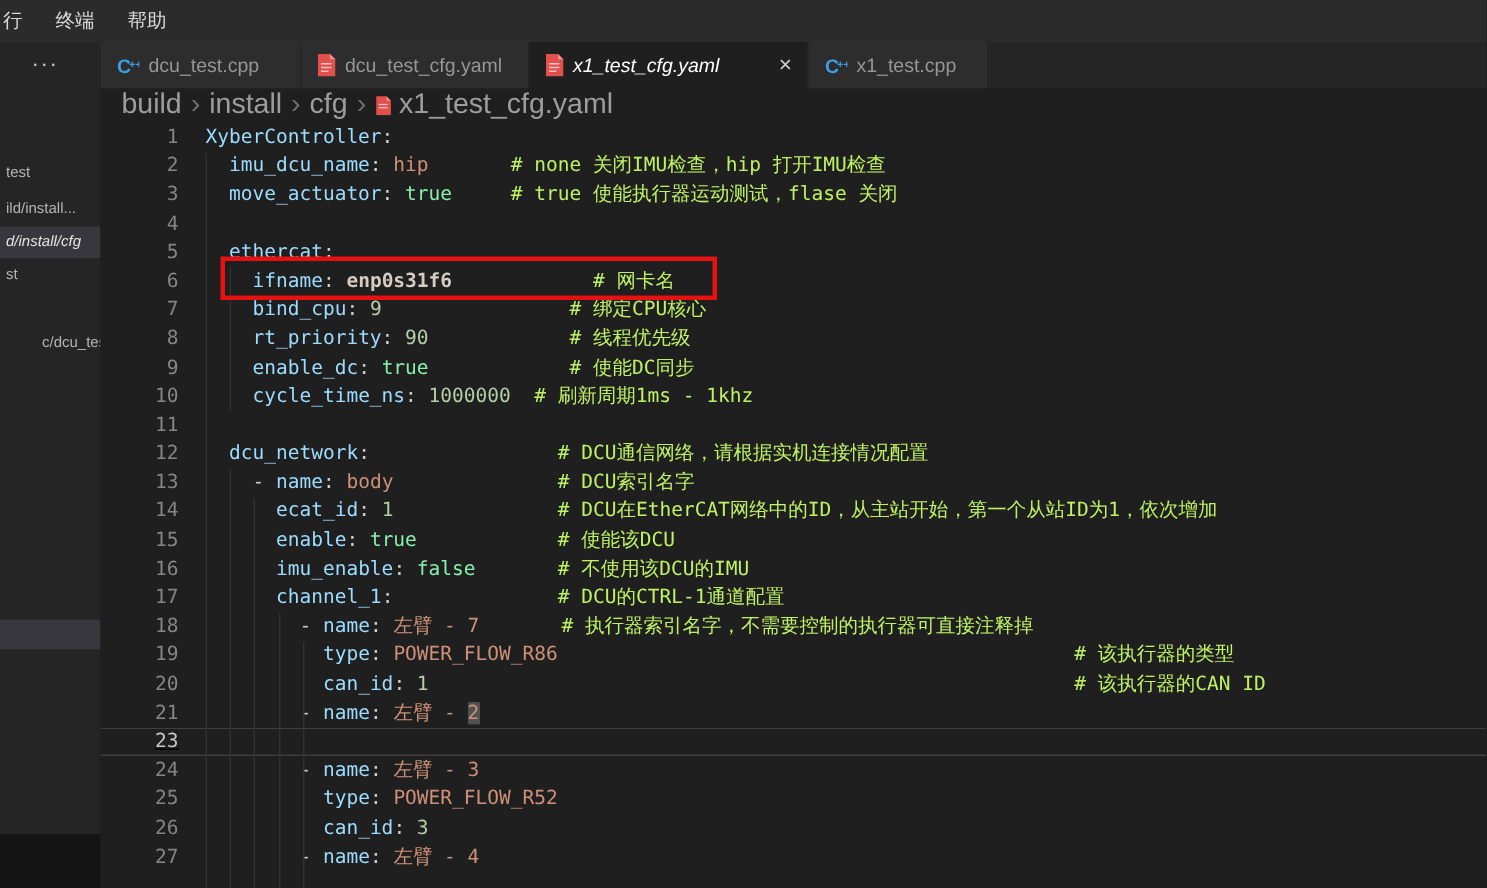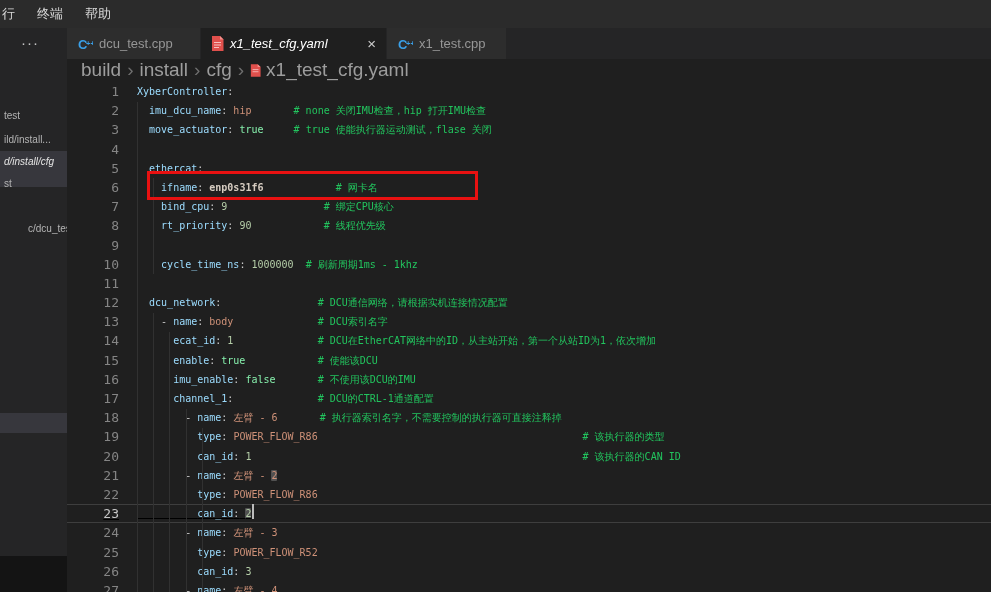--- a/index.html
+++ b/index.html
@@ -5,21 +5,21 @@
   html,body{margin:0;padding:0;background:#1f1f1f;overflow:hidden;}
   body{width:991px;height:592px;position:relative;font-family:"Liberation Sans",sans-serif;}
   
   .menubar{position:absolute;left:0;top:0;width:991px;height:28px;background:#2b2b2b;display:flex;align-items:center;color:#d8d8d8;font-size:13px;}
   .menubar .mitem{padding:0 11px;height:28px;line-height:28px;cursor:default;}
   .menubar .mitem:first-child{padding-left:2px;}
   
   .sidebar{position:absolute;left:0;top:28px;width:67px;height:564px;background:#252526;overflow:hidden;}
   .more-btn{position:absolute;top:6px;left:0;width:60px;text-align:center;color:#c5c5c5;font-size:15px;letter-spacing:1px;}
   .side-row{position:absolute;left:0;width:67px;height:20px;line-height:20px;font-size:10px;color:#b4b4b4;white-space:nowrap;overflow:hidden;padding-left:4px;}
-  .side-row.sel{background:#37373d;color:#e4e4e4;font-style:italic;height:36px;line-height:21px;}
+  .side-row.sel{background:#37373d;color:#e4e4e4;font-style:italic;height:21px;line-height:21px;}
   .side-band{position:absolute;left:0;width:67px;height:20px;background:#37373d;}
   .side-footer{position:absolute;left:0;width:67px;background:#141414;}
   
   .tabstrip{position:absolute;left:67px;top:28px;width:924px;height:31px;background:#252526;display:flex;}
   .tab{box-sizing:border-box;height:31px;display:flex;align-items:center;gap:6px;padding:0 10px;background:#2d2d2d;color:#969696;font-size:13px;border-right:1px solid #252526;white-space:nowrap;overflow:hidden;}
   .tab.active{background:#1f1f1f;color:#ffffff;font-style:italic;}
   .tab .close{margin-left:auto;color:#cccccc;font-size:15px;line-height:15px;font-style:normal;}
   .tab svg{flex:none;}
   
   .breadcrumb{position:absolute;left:67px;top:59px;width:924px;height:23px;display:flex;align-items:flex-start;font-size:19px;color:#9d9d9d;padding-left:14px;box-sizing:border-box;background:#1f1f1f;}
@@ -27,23 +27,23 @@
   .breadcrumb .crumb{cursor:default;}
   .breadcrumb svg{margin-right:5px;}
   .crumb-file{display:flex;align-items:center;}
   
   .editor{position:absolute;left:67px;top:82px;width:924px;height:510px;background:#1f1f1f;overflow:hidden;}
   .guide{position:absolute;width:1px;background:#313131;}
   .eline{display:flex;height:19.2px;width:100%;}
   .eline.current{box-shadow:inset 0 1px 0 #3e3e3e, inset 0 -1px 0 #3e3e3e;text-decoration:underline;}
   .num{flex:none;width:52px;text-align:right;color:#858585;font-family:"DejaVu Sans Mono",monospace;font-size:13px;line-height:19.2px;}
   .eline.current .num{color:#c6c6c6;}
-  .code{margin-left:18px;font-family:"DejaVu Sans Mono",monospace;font-size:10px;line-height:19.2px;white-space:pre;color:#d4d4d4;}
+  .code{margin-left:18px;font-family:"DejaVu Sans Mono",monospace;font-size:13px;line-height:19.2px;white-space:pre;color:#d4d4d4;}
   .tk-k{color:#9cdcfe;} .tk-p{color:#cccccc;} .tk-s{color:#ce9178;} .tk-n{color:#b5cea8;}
-  .tk-b{color:#86efac;} .tk-c{color:#22c55e;} .tk-v{color:#d6ccc1;font-weight:bold;}
+  .tk-b{color:#86efac;} .tk-c{color:#bef264;} .tk-v{color:#d6ccc1;font-weight:bold;}
   .tk-hl{background:#515151;border-radius:1px;}
   .cursor{display:inline-block;width:1.5px;height:15px;background:#bbbbbb;vertical-align:-2px;margin-left:1px;}
   
   .anno-box{position:absolute;left:147px;top:171px;width:331px;height:29px;border:3px solid #e81111;box-sizing:border-box;z-index:9;}
 </style>
 </head>
 <body>
 
 <div class="menubar" id="menubar">
     <div class="mitem">行</div>
@@ -62,20 +62,30 @@
     <div class="side-row" style="top: 191px; margin-left: 24px;">c/dcu_test...</div>
   </div>
 
 <div class="tabstrip" id="tabstrip">
     <div class="tab" style="width: 134px;">
       <svg width="16" height="16" viewBox="0 0 16 16">
         <text x="1" y="12.5" font-size="13" font-weight="bold" fill="#3aa0e8" font-family="Liberation Sans,sans-serif">C</text>
         <text x="9" y="9.5" font-size="7.5" font-weight="bold" fill="#3aa0e8" font-family="Liberation Sans,sans-serif">++</text>
       </svg>
       <span>dcu_test.cpp</span>
+    </div>
+    <div class="tab" style="width: 152px;">
+      <svg width="13" height="15" viewBox="0 0 13 15">
+        <path d="M1 0 h8 l3.5 3.5 V15 H1 Z" fill="#e0504c"></path>
+        <path d="M9 0 l3.5 3.5 H9 Z" fill="#f4908c"></path>
+        <rect x="3" y="6" width="7" height="1" fill="#f7c1bf"></rect>
+        <rect x="3" y="8.5" width="7" height="1" fill="#f7c1bf"></rect>
+        <rect x="3" y="11" width="5" height="1" fill="#f7c1bf"></rect>
+      </svg>
+      <span>dcu_test_cfg.yaml</span>
     </div>
     <div class="tab active" style="width: 186px;">
       <svg width="13" height="15" viewBox="0 0 13 15">
         <path d="M1 0 h8 l3.5 3.5 V15 H1 Z" fill="#e0504c"></path>
         <path d="M9 0 l3.5 3.5 H9 Z" fill="#f4908c"></path>
         <rect x="3" y="6" width="7" height="1" fill="#f7c1bf"></rect>
         <rect x="3" y="8.5" width="7" height="1" fill="#f7c1bf"></rect>
         <rect x="3" y="11" width="5" height="1" fill="#f7c1bf"></rect>
       </svg>
       <span>x1_test_cfg.yaml</span>
@@ -143,20 +153,21 @@
       <div class="eline">
         <div class="num">7</div>
         <div class="code"><span class="">    </span><span class="tk-k">bind_cpu</span><span class="tk-p">:</span><span class=""> </span><span class="tk-n">9</span><span class="">                </span><span class="tk-c"># 绑定CPU核心</span></div>
       </div>
       <div class="eline">
         <div class="num">8</div>
         <div class="code"><span class="">    </span><span class="tk-k">rt_priority</span><span class="tk-p">:</span><span class=""> </span><span class="tk-n">90</span><span class="">            </span><span class="tk-c"># 线程优先级</span></div>
       </div>
       <div class="eline">
         <div class="num">9</div>
+        <div class="code"><span class="">    </span><span class="tk-k">enable_dc</span><span class="tk-p">:</span><span class=""> </span><span class="tk-b">true</span><span class="">            </span><span class="tk-c"># 使能DC同步</span></div>
       </div>
       <div class="eline">
         <div class="num">10</div>
         <div class="code"><span class="">    </span><span class="tk-k">cycle_time_ns</span><span class="tk-p">:</span><span class=""> </span><span class="tk-n">1000000</span><span class="">  </span><span class="tk-c"># 刷新周期1ms - 1khz</span></div>
       </div>
       <div class="eline">
         <div class="num">11</div>
         <div class="code"></div>
       </div>
       <div class="eline">
@@ -178,41 +189,36 @@
       <div class="eline">
         <div class="num">16</div>
         <div class="code"><span class="">      </span><span class="tk-k">imu_enable</span><span class="tk-p">:</span><span class=""> </span><span class="tk-b">false</span><span class="">       </span><span class="tk-c"># 不使用该DCU的IMU</span></div>
       </div>
       <div class="eline">
         <div class="num">17</div>
         <div class="code"><span class="">      </span><span class="tk-k">channel_1</span><span class="tk-p">:</span><span class="">              </span><span class="tk-c"># DCU的CTRL-1通道配置</span></div>
       </div>
       <div class="eline">
         <div class="num">18</div>
-        <div class="code"><span class="">        </span><span class="tk-p">- </span><span class="tk-k">name</span><span class="tk-p">:</span><span class=""> </span><span class="tk-s">左臂 - 6</span><span class="">       </span><span class="tk-c"># 执行器索引名字，不需要控制的执行器可直接注释掉</span></div>
+        <div class="code"><span class="">        </span><span class="tk-p">- </span><span class="tk-k">name</span><span class="tk-p">:</span><span class=""> </span><span class="tk-s">左臂 - 7</span><span class="">       </span><span class="tk-c"># 执行器索引名字，不需要控制的执行器可直接注释掉</span></div>
       </div>
       <div class="eline">
         <div class="num">19</div>
         <div class="code"><span class="">          </span><span class="tk-k">type</span><span class="tk-p">:</span><span class=""> </span><span class="tk-s">POWER_FLOW_R86</span><span class="">                                            </span><span class="tk-c"># 该执行器的类型</span></div>
       </div>
       <div class="eline">
         <div class="num">20</div>
         <div class="code"><span class="">          </span><span class="tk-k">can_id</span><span class="tk-p">:</span><span class=""> </span><span class="tk-n">1</span><span class="">                                                       </span><span class="tk-c"># 该执行器的CAN ID</span></div>
       </div>
       <div class="eline">
         <div class="num">21</div>
         <div class="code"><span class="">        </span><span class="tk-p">- </span><span class="tk-k">name</span><span class="tk-p">:</span><span class=""> </span><span class="tk-s">左臂 - </span><span class="tk-s tk-hl">2</span></div>
       </div>
-      <div class="eline">
-        <div class="num">22</div>
-        <div class="code"><span class="">          </span><span class="tk-k">type</span><span class="tk-p">:</span><span class=""> </span><span class="tk-s">POWER_FLOW_R86</span></div>
-      </div>
       <div class="eline current">
         <div class="num">23</div>
-        <div class="code"><span class="">          </span><span class="tk-k">can_id</span><span class="tk-p">:</span><span class=""> </span><span class="tk-n tk-hl">2</span><span class="cursor"></span></div>
       </div>
       <div class="eline">
         <div class="num">24</div>
         <div class="code"><span class="">        </span><span class="tk-p">- </span><span class="tk-k">name</span><span class="tk-p">:</span><span class=""> </span><span class="tk-s">左臂 - 3</span></div>
       </div>
       <div class="eline">
         <div class="num">25</div>
         <div class="code"><span class="">          </span><span class="tk-k">type</span><span class="tk-p">:</span><span class=""> </span><span class="tk-s">POWER_FLOW_R52</span></div>
       </div>
       <div class="eline">

